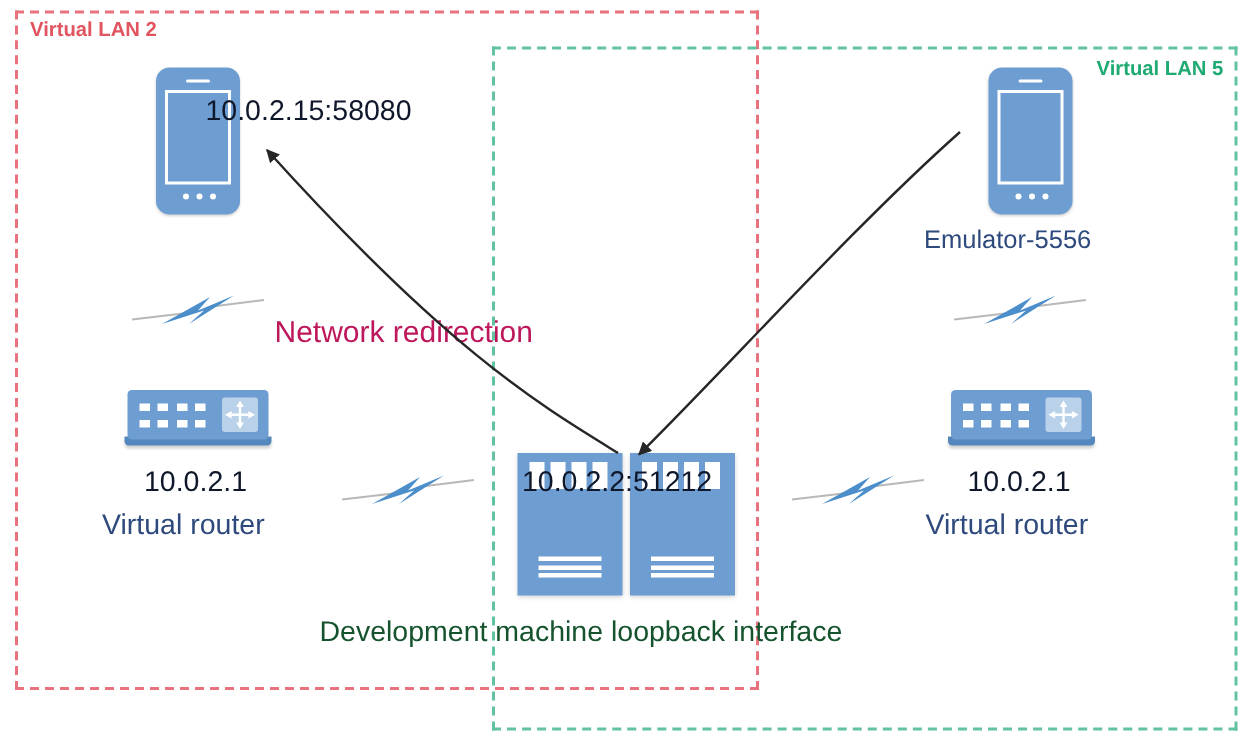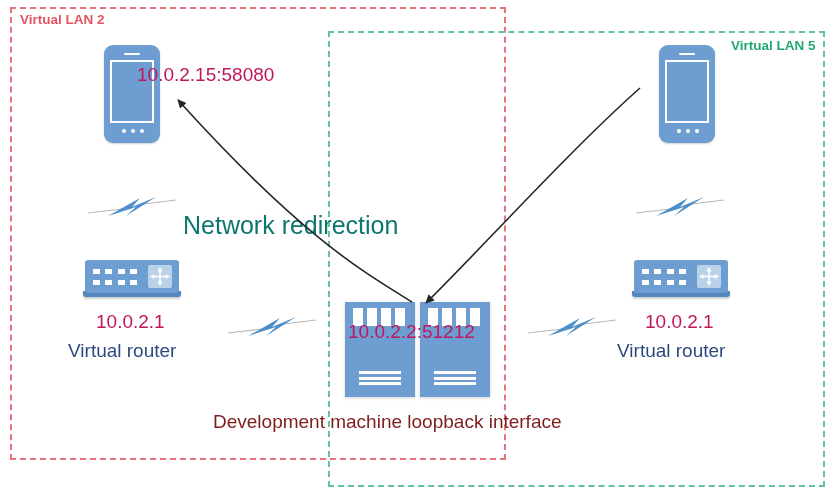--- a/index.html
+++ b/index.html
@@ -184,33 +184,33 @@
 
   
   .label-device {
     position: absolute;
     color: #2e4a7d;
     font-size: 17px;
     white-space: nowrap;
   }
   .label-ip {
     position: absolute;
+    color: #0f172a;
+    font-size: 19px;
+    white-space: nowrap;
+  }
+  .label-annot {
+    position: absolute;
     color: #be185d;
-    font-size: 19px;
-    white-space: nowrap;
-  }
-  .label-annot {
-    position: absolute;
-    color: #0f766e;
-    font-size: 25px;
+    font-size: 20px;
     white-space: nowrap;
   }
   .label-caption {
     position: absolute;
-    color: #7f1d1d;
+    color: #14532d;
     font-size: 19px;
     white-space: nowrap;
   }
 
   
   #arrows {
     position: absolute;
     left: 0; top: 0;
     width: 835px; height: 497px;
     pointer-events: none;
@@ -242,20 +242,21 @@
   <div class="phone" style="left:659px; top:45px;">
     <div class="phone-body"></div>
     <div class="phone-speaker"></div>
     <div class="phone-screen"></div>
     <div class="phone-dots">
       <i></i>
         <i></i>
         <i></i>
     </div>
   </div>
+  <div class="label-device" style="left:616px; top:150px;">Emulator-5556</div>
 
   <div class="bolt" style="left:88px; top:192px;">
     <svg width="88" height="30" viewBox="0 0 88 30">
       <line x1="0" y1="21" x2="34" y2="17" stroke="#b8b8b8" stroke-width="1.2"></line>
       <line x1="56" y1="12" x2="88" y2="8" stroke="#b8b8b8" stroke-width="1.2"></line>
       <polygon points="20,24 52,6 44,15 68,5 38,24 48,15" fill="#4b8ec9"></polygon>
     </svg>
   </div>
 
   <div class="bolt" style="left:636px; top:192px;">
@@ -369,21 +370,21 @@
           <i></i>
           <i></i>
       </div>
       <div class="server-lines">
         <i></i>
           <i></i>
           <i></i>
       </div>
     </div>
   </div>
-  <div class="label-ip" style="left:348px; top:321px;">10.0.2.2:51212</div>
+  <div class="label-ip" style="left:348px; top:311px;">10.0.2.2:51212</div>
   <div class="label-caption" style="left:213px; top:411px;">Development machine loopback interface</div>
 
   <div class="label-annot" style="left:183px; top:211px;">Network redirection</div>
 
   <svg id="arrows" viewBox="0 0 835 497">
     <defs>
       <marker id="ah" viewBox="0 0 10 10" refX="9" refY="5" markerWidth="5.5" markerHeight="5.5" orient="auto-start-reverse">
         <path d="M 0 0 L 10 5 L 0 10 z" fill="#262626"></path>
       </marker>
     </defs>

